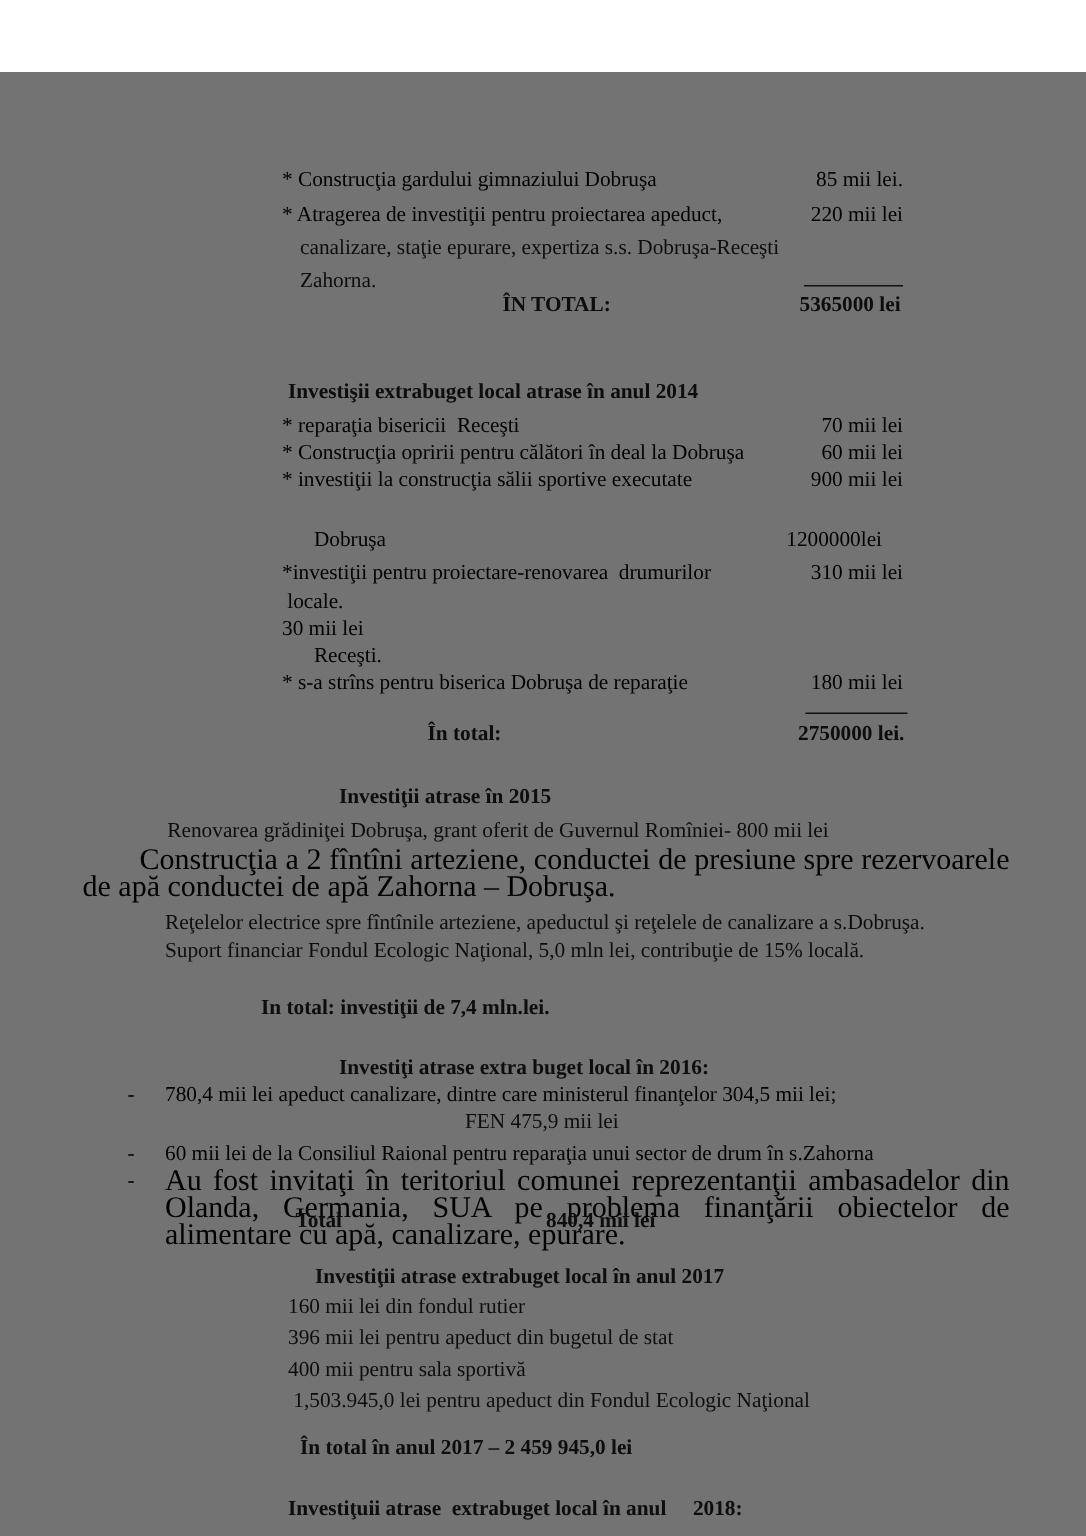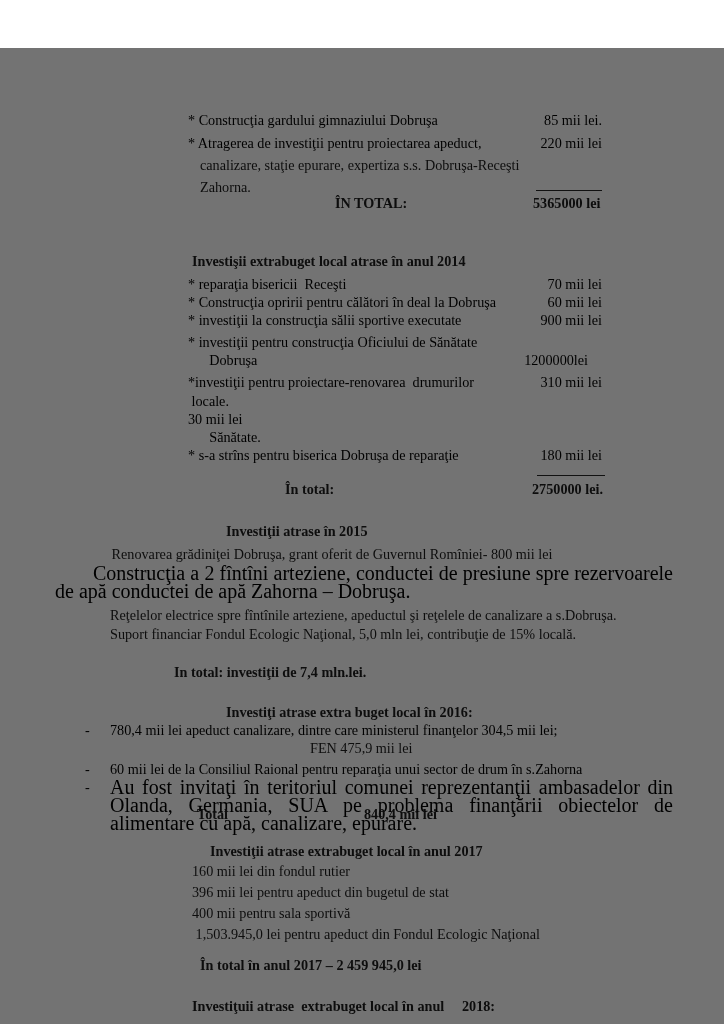--- a/index.html
+++ b/index.html
@@ -97,41 +97,37 @@
     <span class="amt">70 mii lei</span>
   </div>
   <div class="row" style="top:245px;">
     <span class="desc">* Construcţia opririi pentru călători în deal la Dobruşa</span>
     <span class="amt">60 mii lei</span>
   </div>
   <div class="row" style="top:263px;">
     <span class="desc">* investiţii la construcţia sălii sportive executate</span>
     <span class="amt">900 mii lei</span>
   </div>
-  <div class="row" style="top:285px;">
-    <span class="desc">* investiţii pentru construcţia Oficiului de Sănătate</span>
-    <span class="amt"></span>
-  </div>
   <div class="row" style="top:303px; width:400px;">
     <span class="desc">      Dobruşa</span>
     <span class="amt">1200000lei</span>
   </div>
   <div class="row" style="top:325px;">
     <span class="desc">*investiţii pentru proiectare-renovarea  drumurilor</span>
     <span class="amt">310 mii lei</span>
   </div>
   <div class="row" style="top:344px;">
     <span class="desc"> locale.</span>
     <span class="amt"></span>
   </div>
   <div class="row" style="top:362px;">
     <span class="amt">30 mii lei</span>
   </div>
   <div class="row" style="top:380px;">
-    <span class="desc">      Sănătate.</span>
+    <span class="desc">      Receşti.</span>
     <span class="amt"></span>
   </div>
   <div class="row" style="top:398px;">
     <span class="desc">* s-a strîns pentru biserica Dobruşa de reparaţie</span>
     <span class="amt">180 mii lei</span>
   </div>
 
   <div class="rule" style="left:537px; top:427px; width:68px;"></div>
 
   <div class="ln bold" style="left:285px; top:432px;">În total:</div>

